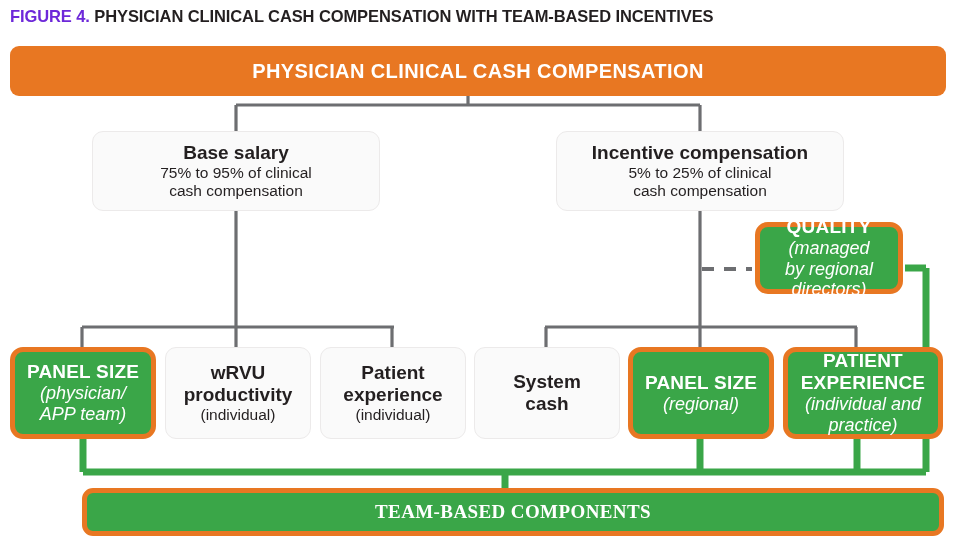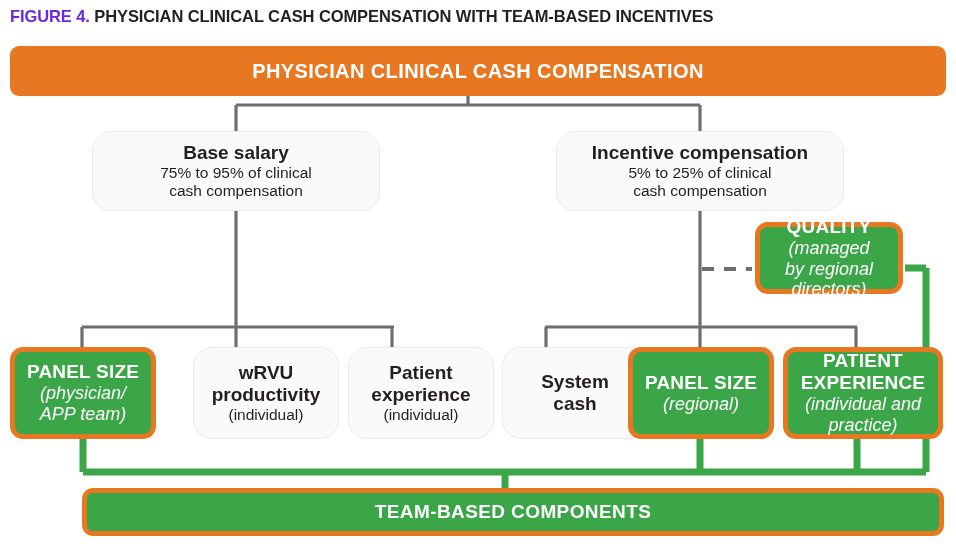--- a/index.html
+++ b/index.html
@@ -66,21 +66,21 @@
     border-radius: 11px;
     color: #ffffff;
     font-weight: bold;
     font-size: 19px;
     letter-spacing: 0.4px;
   }
 
   .box-white {
     background: #fafafa;
     border: 1.5px solid #eceaea;
-    border-radius: 19px;
+    border-radius: 11px;
     color: #231f20;
   }
 
   .box-green {
     background: #3aa648;
     border: 5px solid #e87722;
     border-radius: 13px;
     color: #ffffff;
   }
 
@@ -97,21 +97,21 @@
   }
   .sub {
     font-size: 15.5px;
     display: block;
   }
   .sub-w {
     font-size: 18px;
     display: block;
     font-style: italic;
   }
-  .pad-in { padding: 0 0; margin-left: 28px; }
+  .pad-in { padding: 0 0; }
 </style>
 </head>
 <body>
 
 <div id="figure-root">
 
   <div class="fig-title">
     <span class="lbl-num">FIGURE 4.</span>
     <span class="lbl-rest">PHYSICIAN CLINICAL CASH COMPENSATION WITH TEAM-BASED INCENTIVES</span>
   </div>
@@ -201,17 +201,17 @@
     <span class="sub-w">(regional)</span>
   </div>
 
   <div class="box box-green" style="left:783px; top:347px; width:160px; height:92px;">
     <span class="ttl-caps">PATIENT</span>
     <span class="ttl-caps">EXPERIENCE</span>
     <span class="sub-w">(individual and</span>
     <span class="sub-w">practice)</span>
   </div>
 
-  <div class="box bar-green" style="left:82px; top:488px; width:862px; height:48px;">
+  <div class="box bar-green" style="left:82px; top:488px; width:862px; height:48px;font-family:Liberation Serif, serif;">
     <span>TEAM-BASED COMPONENTS</span>
   </div>
 
 </div>
 
 </body></html>

